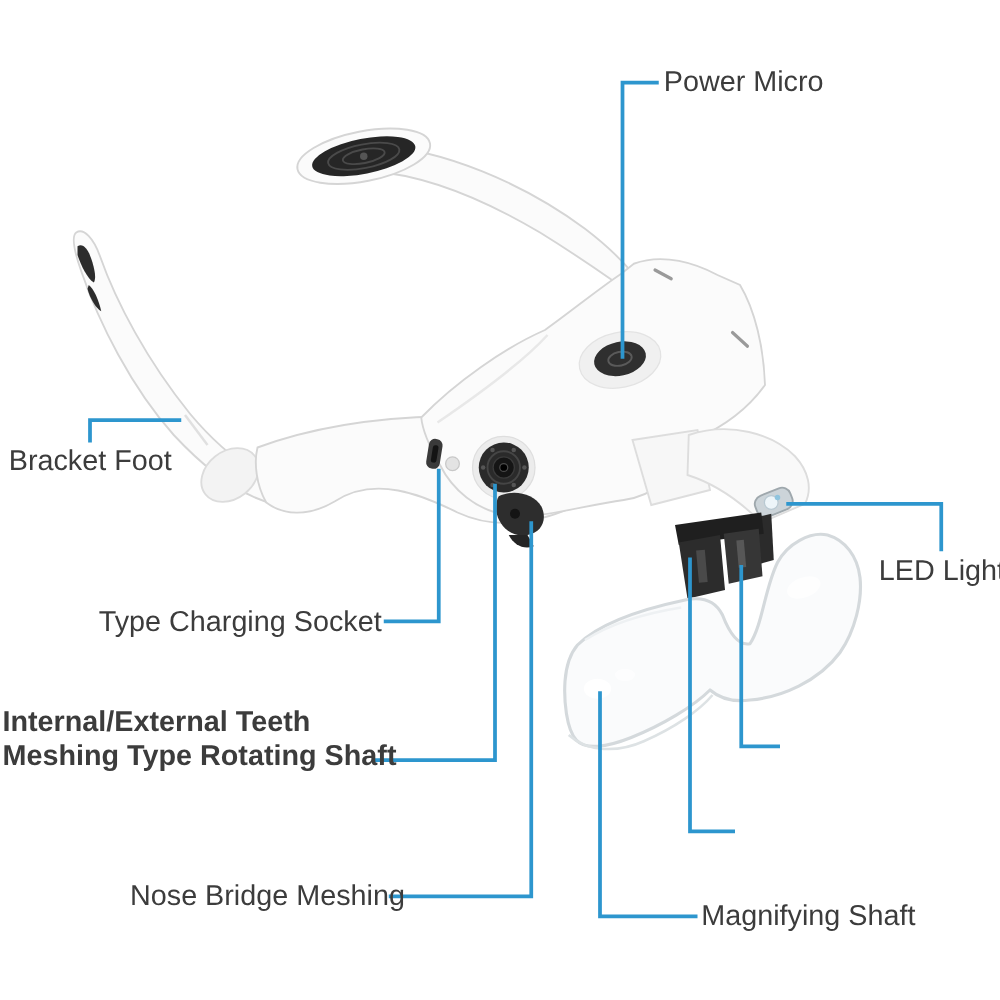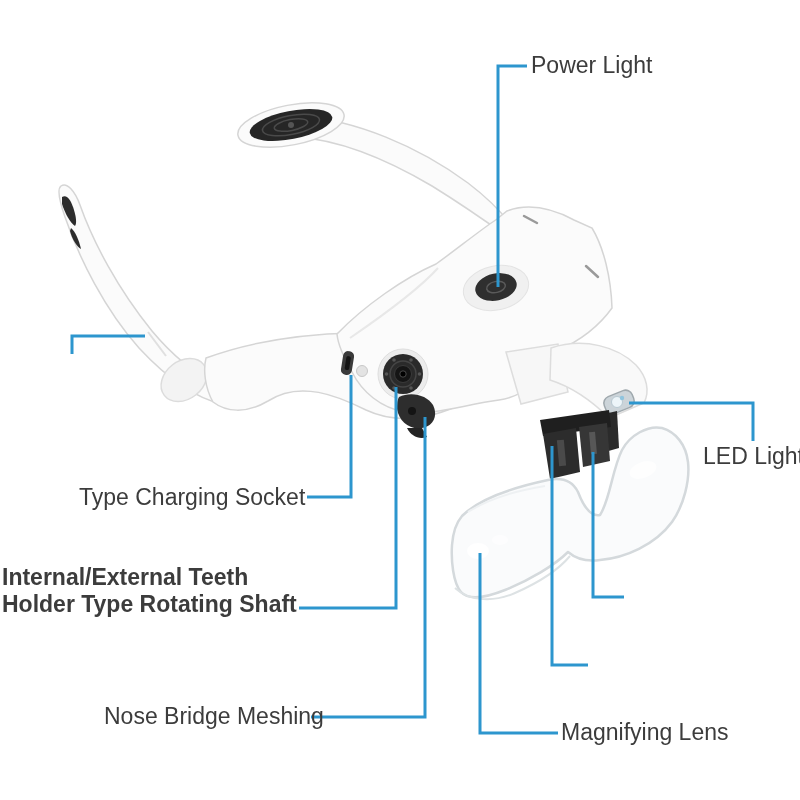--- a/index.html
+++ b/index.html
@@ -129,40 +129,43 @@
       <polyline class="leader" points="299,608 396,608 396,387"></polyline>
       <polyline class="leader" points="311,717 425,717 425,417"></polyline>
       <polyline class="leader" points="629,403 753,403 753,441"></polyline>
       <polyline class="leader" points="593,452 593,597 624,597"></polyline>
       <polyline class="leader" points="552,446 552,665 588,665"></polyline>
       <polyline class="leader" points="480,553 480,733 558,733"></polyline>
     </g>
   </svg>
 
   <div class="label" style="left:531px; top:52px;">
-    <span>Power Light</span>
+    <span>Power Micro</span>
   </div>
 
+  <div class="label" style="left:7px; top:355px;">
+    <span>Bracket Foot</span>
+  </div>
 
   <div class="label" style="left:79px; top:484px;">
     <span>Type Charging Socket</span>
   </div>
 
   <div class="label" style="left:2px; top:564px;font-weight:bold;">
     <div>Internal/External Teeth</div>
-    <div>Holder Type Rotating Shaft</div>
+    <div>Meshing Type Rotating Shaft</div>
   </div>
 
   <div class="label" style="left:104px; top:703px;">
     <span>Nose Bridge Meshing</span>
   </div>
 
   <div class="label" style="left:703px; top:443px;">
     <span>LED Light</span>
   </div>
 
 
 
   <div class="label" style="left:561px; top:719px;">
-    <span>Magnifying Lens</span>
+    <span>Magnifying Shaft</span>
   </div>
 
 </div>
 
 </body></html>

